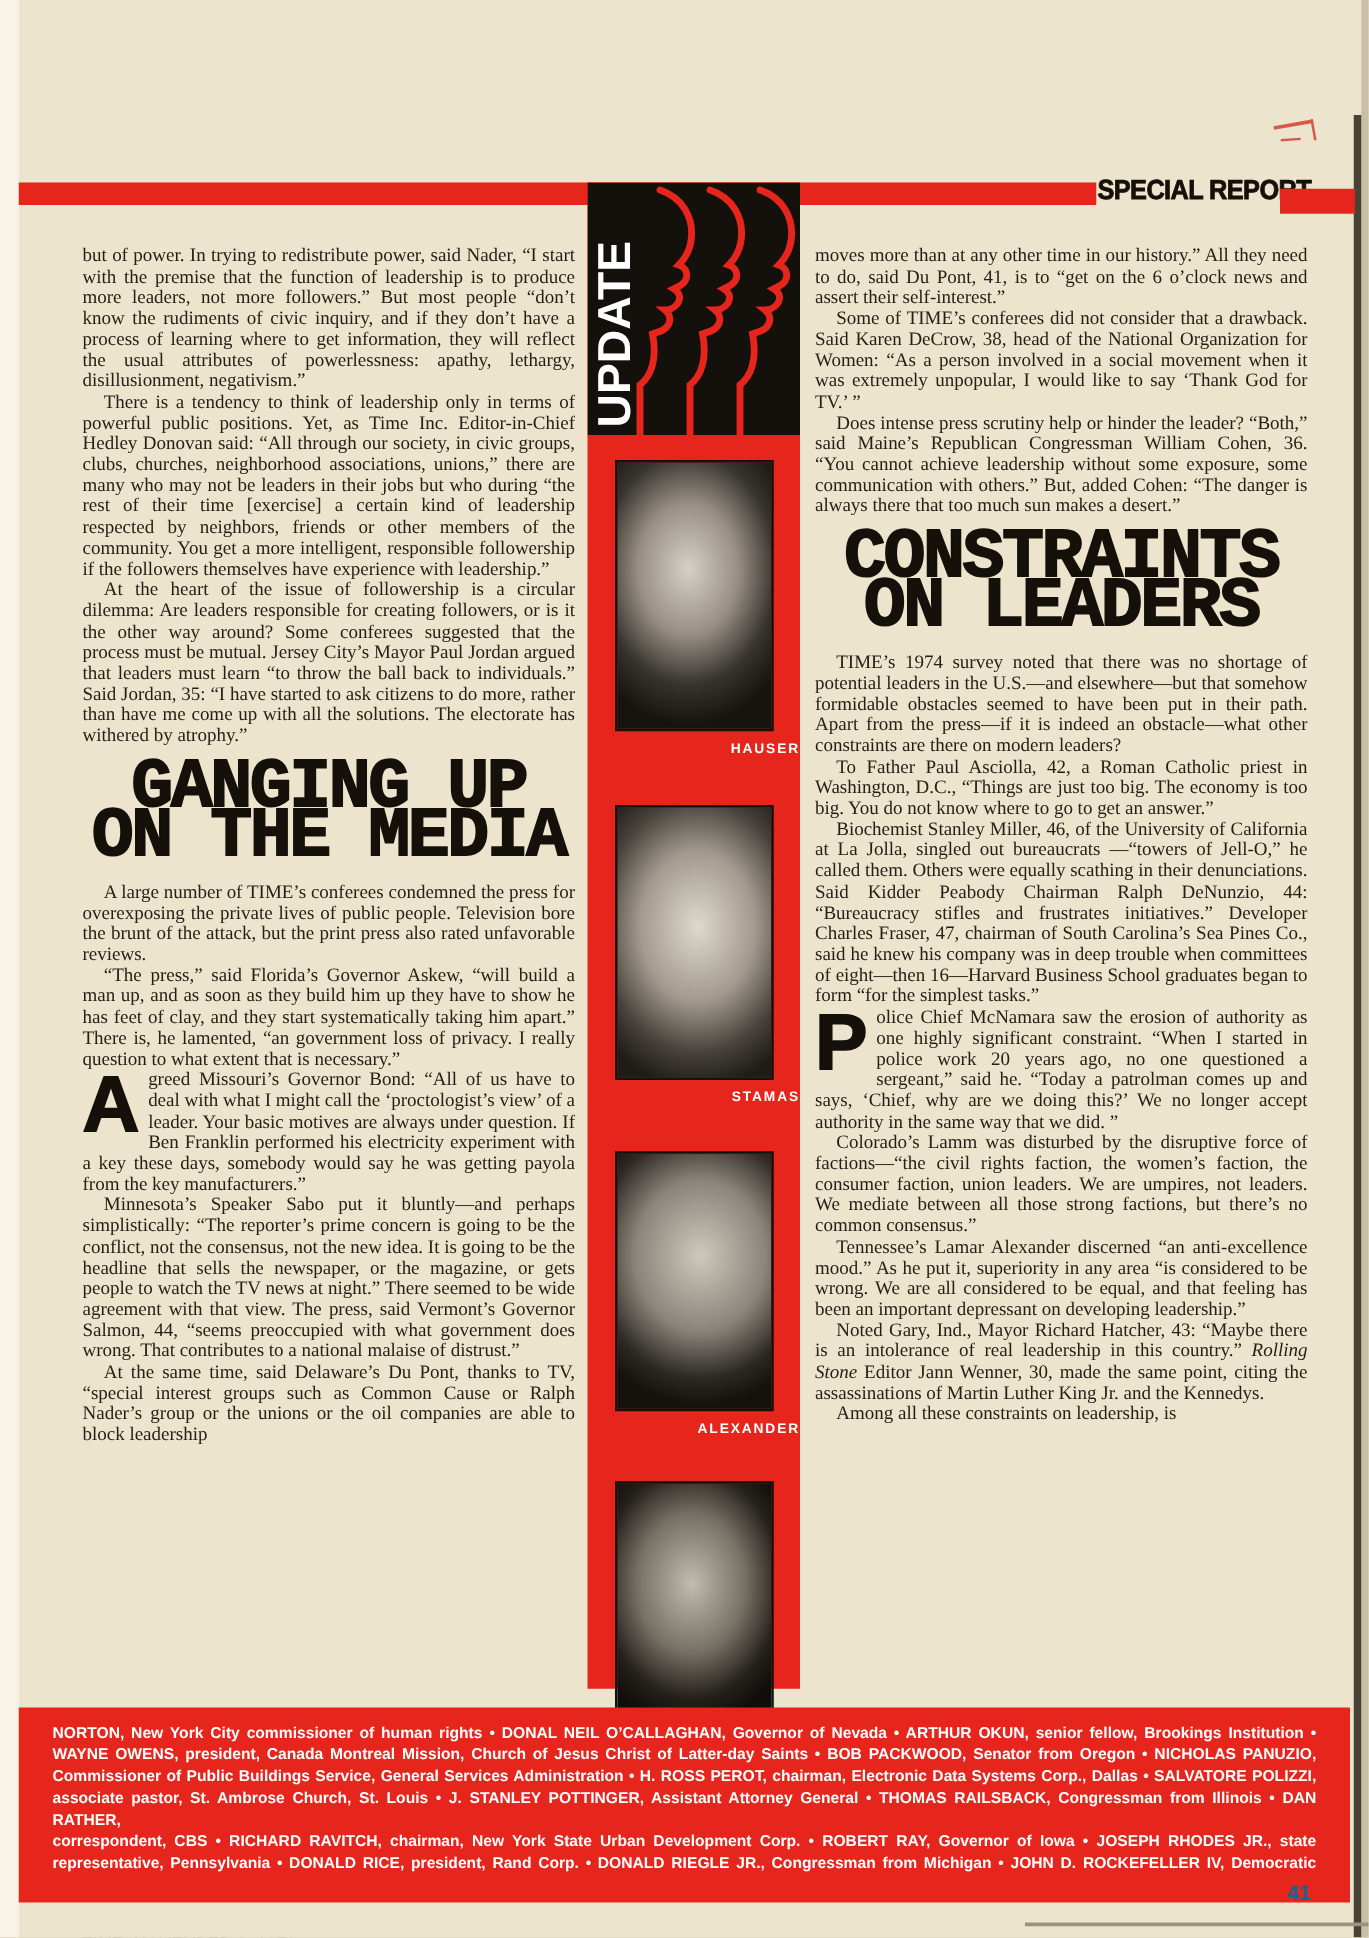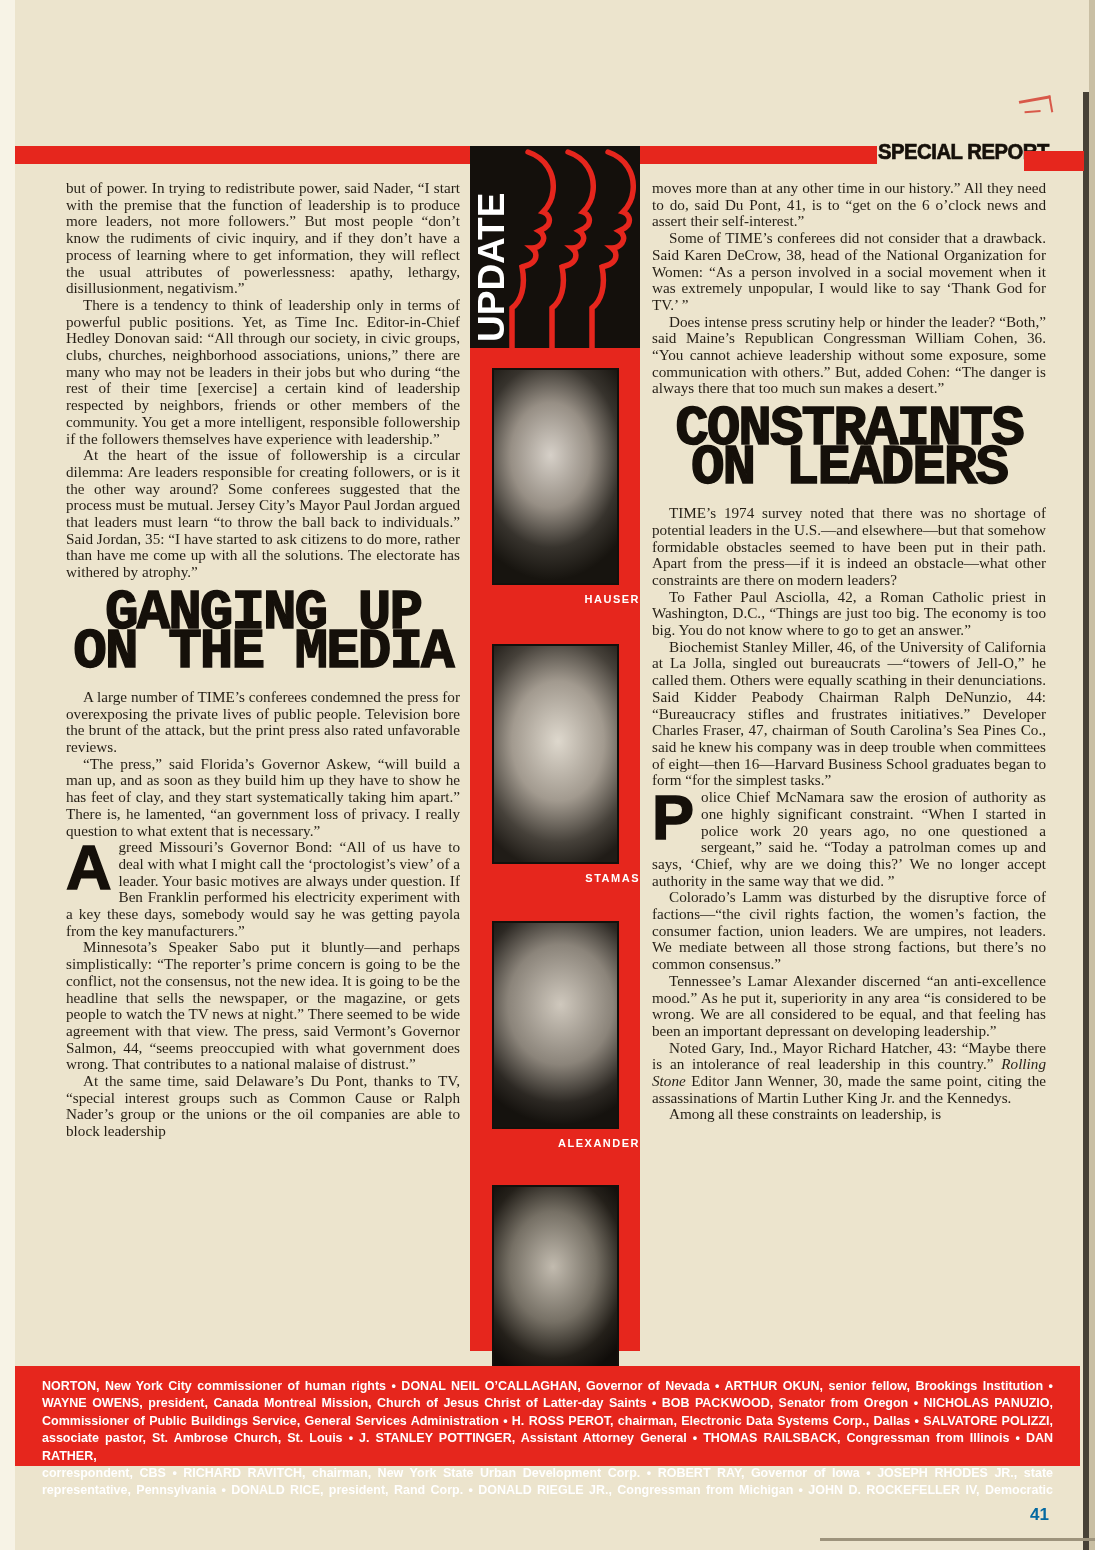--- a/index.html
+++ b/index.html
@@ -41,42 +41,42 @@
   .photo.p4{height:194px;background:radial-gradient(90px 115px at 48% 42%,#c2bbaf 0%,#767065 48%,#24201a 80%,#100d0a 100%);}
   .photo-caption{
     margin-top:8px;text-align:right;
     font-family:"Liberation Sans",sans-serif;font-weight:700;font-size:11px;
     letter-spacing:1.5px;color:#ffffff;
   }
   .photo-caption.dim{color:#f2b7a8;opacity:.85;}
   .gap1{height:19px;} .gap2{height:17px;} .gap3{height:16px;}
 
   
-  .col{position:absolute;top:180px;width:394px;height:1192px;overflow:hidden;
+  .col{position:absolute;top:197px;width:394px;height:1192px;overflow:hidden;
     font-size:15.2px;line-height:16.7px;text-align:justify;}
   .col-left{left:66px;}
   .col-right{left:652px;}
   .col p{margin:0;}
   .col p.ind{text-indent:17px;}
   .headline{
     font-family:Liberation Mono, monospace;font-weight:900;
     font-size:56px;line-height:39px;letter-spacing:-2px;
     text-align:center;color:#15100a;-webkit-text-stroke:1.4px #15100a;
     margin:13px 0 17px 0;
   }
   .dropcap{
     float:left;font-family:"Liberation Sans",sans-serif;font-weight:900;
     font-size:63px;line-height:50px;padding:3px 7px 0 0;color:#15100a;
     -webkit-text-stroke:1.5px #15100a;
   }
   .ital{font-style:italic;}
 
   
   .participants{
-    position:absolute;left:15px;top:1366px;width:1065px;height:100px;
+    position:absolute;left:15px;top:1366px;width:1065px;height:156px;
     background:#e6261d;box-sizing:border-box;padding:12px 27px 0 27px;
     font-family:"Liberation Sans",sans-serif;font-weight:700;
     font-size:12.5px;line-height:17.4px;color:#ffffff;
   }
   .participants .pline{text-align:justify;text-align-last:justify;}
 
   
   .footer-issue{
     position:absolute;left:66px;top:1511px;
     font-family:"Liberation Sans",sans-serif;font-size:13px;color:#3c362b;letter-spacing:0.5px;margin-top:36px;

